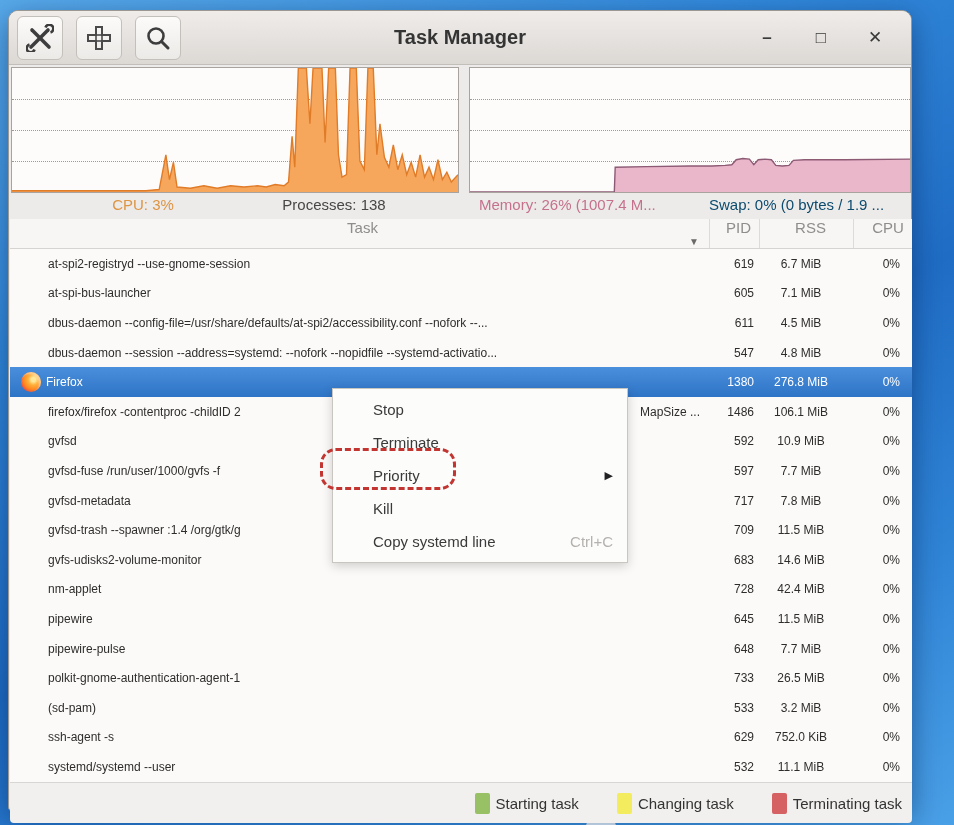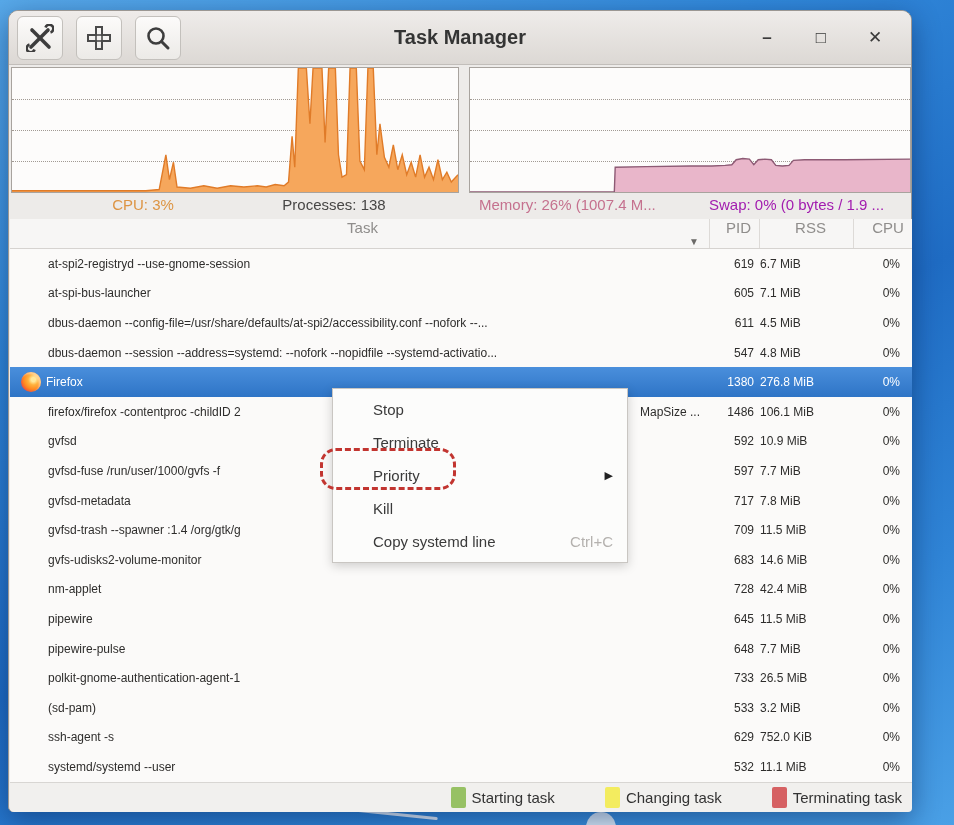--- a/index.html
+++ b/index.html
@@ -28,49 +28,49 @@
   .panel.cpu{left:2px;width:448px;}
   .panel.mem{left:460px;width:442px;}
   .gridline{position:absolute;left:0;right:0;height:0;border-top:1px dotted #a19a93;}
   .panel svg{position:absolute;left:0;top:0;width:100%;height:100%;}
 
   .labels{position:absolute;left:0;top:182px;width:100%;height:26px;font-size:15px;}
   .labels span{position:absolute;top:3px;white-space:nowrap;}
   .lbl-cpu{left:74px;width:120px;text-align:center;color:#dd9443;}
   .lbl-proc{left:220px;width:210px;text-align:center;color:#474645;}
   .lbl-mem{left:470px;color:#c5718e;}
-  .lbl-swap{left:700px;color:#a21caf;}
+  .lbl-swap{left:700px;color:#0c4a6e;}
 
   
   .thead{position:absolute;left:1px;top:208px;width:902px;height:30px;background:#f7f6f5;
     border-bottom:1px solid #d6d3d0;display:flex;color:#8f8d8b;font-size:15px;}
   .th{display:flex;align-items:center;border-right:1px solid #dddad7;flex-direction:column;}
   .th.task{flex:1;padding-left:6px;}
   .th.pid{width:50px;padding-left:8px;}
   .th.rss{width:94px;padding-left:8px;}
   .th.cpu{width:58px;padding-left:10px;border-right:none;}
   .sort-arrow{margin-left:auto;margin-right:10px;font-size:10px;color:#6b6967;}
 
   
   .tbody{position:absolute;left:1px;top:238px;width:902px;height:533px;background:#fbfaf9;display:flex;flex-direction:column;}
   .row{display:flex;height:29.6px;align-items:center;font-size:12px;color:#2e2d2c;flex:0 0 auto;}
   .row.selected{background:linear-gradient(#4a8fdc,#2e74c6);color:#fff;}
   .cell{white-space:nowrap;}
   .cell.task{flex:1;overflow:hidden;padding-left:38px;position:relative;display:flex;align-items:center;}
   .cell.pid{width:50px;text-align:right;padding-right:6px;}
-  .cell.rss{width:94px;text-align:left;padding-right:12px;}
+  .cell.rss{width:94px;text-align:center;padding-right:12px;}
   .cell.cpu{width:58px;text-align:right;padding-right:12px;}
   .fragment{position:absolute;right:10px;top:50%;transform:translateY(-50%);}
   .ff-icon{width:20px;height:20px;border-radius:50%;margin:0 5px 0 -27px;flex:0 0 auto;
     background:radial-gradient(circle at 62% 38%,#ffe89a 0 12%,#ffb23e 30%,#ff8a1f 55%,#e3364d 85%,#b5256f 100%);
     box-shadow:inset -2px 2px 2px rgba(255,255,255,.45);}
 
   
-  .statusbar{position:absolute;left:1px;top:771px;width:902px;height:30px;background:#f1f0ee;border-top:1px solid #d8d6d3;
-    border-radius:0 0 4px 4px;display:flex;align-items:center;justify-content:flex-end;gap:50px;padding-right:10px;font-size:15px;color:#333;}
+  .statusbar{position:absolute;left:1px;top:771px;width:902px;height:41px;background:#f1f0ee;border-top:1px solid #d8d6d3;
+    border-radius:0 0 4px 4px;display:flex;align-items:center;justify-content:flex-end;gap:38px;padding-right:10px;font-size:15px;color:#333;}
   .legend-item{display:flex;align-items:center;gap:6px;}
   .swatch{width:15px;height:21px;border-radius:2px;}
 
   
   .menu{position:absolute;left:332px;top:388px;width:296px;background:#fcfcfb;border:1px solid #c9c6c2;
     box-shadow:0 3px 10px rgba(0,0,0,.18);padding:4px 0;z-index:50;}
   .menu-item{height:33px;display:flex;align-items:center;padding:0 14px 0 40px;font-size:15px;color:#3a3a3a;}
   .mi-shortcut{margin-left:auto;color:#b4b1ae;}
   .mi-arrow{margin-left:auto;font-size:11px;color:#222;}
   .kill-annotation{position:absolute;left:320px;top:448px;width:136px;height:42px;border:3px dashed #c23530;border-radius:16px;z-index:60;}

